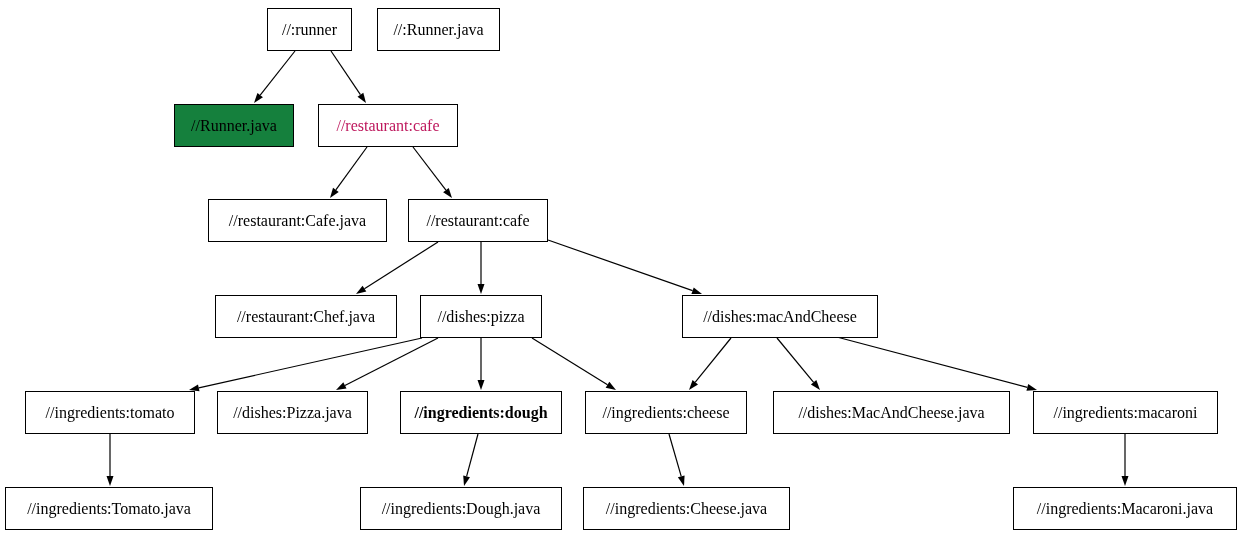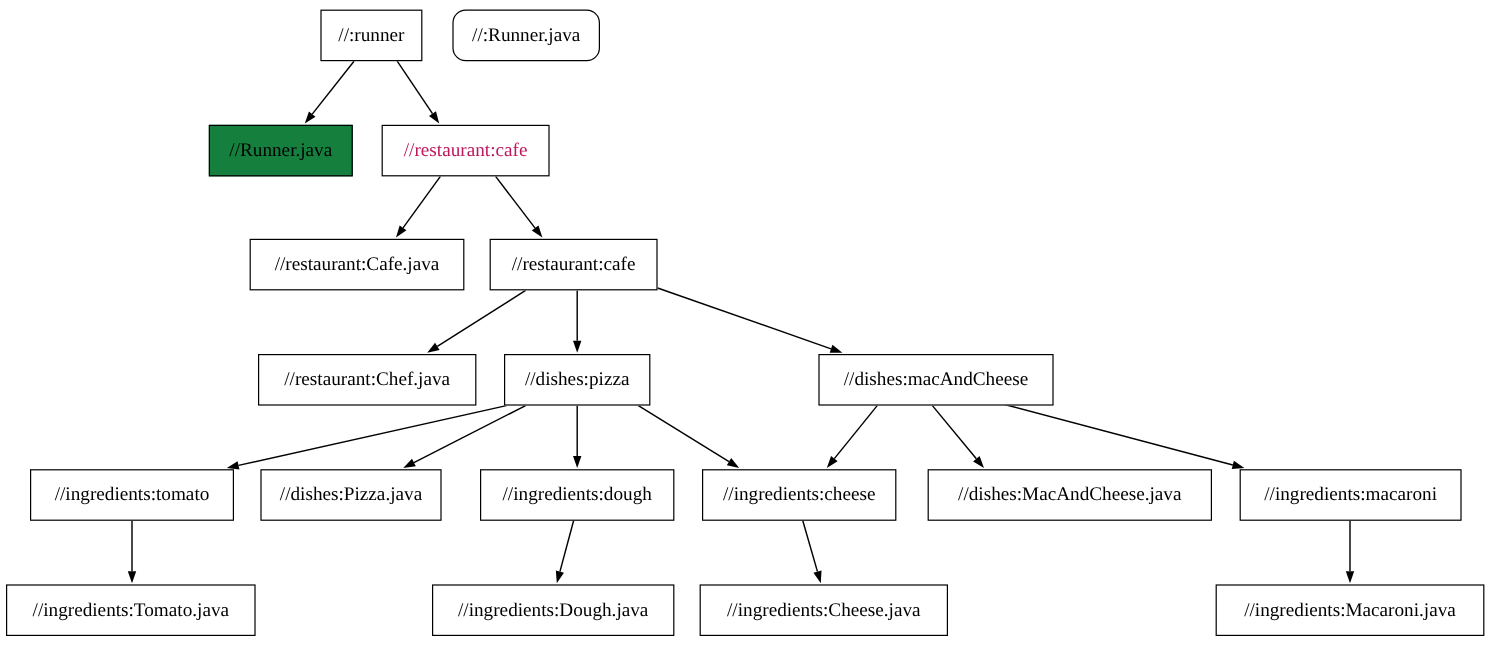--- a/index.html
+++ b/index.html
@@ -112,21 +112,21 @@
         <polygon points="684,486 677.8655109178451,477.3618263677487 684.5912760561114,475.42170180863343" fill="#000000"></polygon>
       </g>
       <g>
         <line x1="1125" y1="434" x2="1125" y2="476" stroke="#000000" stroke-width="1.2"></line>
         <polygon points="1125,486 1121.5,476 1128.5,476" fill="#000000"></polygon>
       </g>
     </svg>
 <div class="node" style="left: 267px; top: 8px; width: 85px; height: 43px; background: rgb(255, 255, 255); border-color: rgb(0, 0, 0); color: rgb(0, 0, 0);">
       <span>//:runner</span>
     </div>
-    <div class="node" style="left: 377px; top: 8px; width: 123px; height: 43px; background: rgb(255, 255, 255); border-color: rgb(0, 0, 0); color: rgb(0, 0, 0); border-radius: 11px;">
+    <div class="node" style="left: 377px; top: 8px; width: 123px; height: 43px; background: rgb(255, 255, 255); border-color: rgb(0, 0, 0); color: rgb(0, 0, 0);">
       <span>//:Runner.java</span>
     </div>
     <div class="node" style="left: 174px; top: 104px; width: 120px; height: 43px; background: #15803d; border-color: rgb(0, 0, 0); color: rgb(0, 0, 0);">
       <span>//Runner.java</span>
     </div>
     <div class="node" style="left: 318px; top: 104px; width: 140px; height: 43px; background: rgb(255, 255, 255); border-color: rgb(0, 0, 0); color: #be185d;">
       <span>//restaurant:cafe</span>
     </div>
     <div class="node" style="left: 208px; top: 199px; width: 179px; height: 43px; background: rgb(255, 255, 255); border-color: rgb(0, 0, 0); color: rgb(0, 0, 0);">
       <span>//restaurant:Cafe.java</span>
@@ -142,21 +142,21 @@
     </div>
     <div class="node" style="left: 682px; top: 295px; width: 196px; height: 43px; background: rgb(255, 255, 255); border-color: rgb(0, 0, 0); color: rgb(0, 0, 0);">
       <span>//dishes:macAndCheese</span>
     </div>
     <div class="node" style="left: 25px; top: 391px; width: 170px; height: 43px; background: rgb(255, 255, 255); border-color: rgb(0, 0, 0); color: rgb(0, 0, 0);">
       <span>//ingredients:tomato</span>
     </div>
     <div class="node" style="left: 217px; top: 391px; width: 151px; height: 43px; background: rgb(255, 255, 255); border-color: rgb(0, 0, 0); color: rgb(0, 0, 0);">
       <span>//dishes:Pizza.java</span>
     </div>
-    <div class="node" style="left: 400px; top: 391px; width: 162px; height: 43px; background: rgb(255, 255, 255); border-color: rgb(0, 0, 0); color: rgb(0, 0, 0);">
+    <div class="node" style="left: 400px; top: 391px; width: 162px; height: 43px; background: rgb(255, 255, 255); border-color: rgb(0, 0, 0); color: rgb(0, 0, 0); font-weight: bold;">
       <span>//ingredients:dough</span>
     </div>
     <div class="node" style="left: 585px; top: 391px; width: 162px; height: 43px; background: rgb(255, 255, 255); border-color: rgb(0, 0, 0); color: rgb(0, 0, 0);">
       <span>//ingredients:cheese</span>
     </div>
     <div class="node" style="left: 773px; top: 391px; width: 237px; height: 43px; background: rgb(255, 255, 255); border-color: rgb(0, 0, 0); color: rgb(0, 0, 0);">
       <span>//dishes:MacAndCheese.java</span>
     </div>
     <div class="node" style="left: 1033px; top: 391px; width: 185px; height: 43px; background: rgb(255, 255, 255); border-color: rgb(0, 0, 0); color: rgb(0, 0, 0);">
       <span>//ingredients:macaroni</span>

